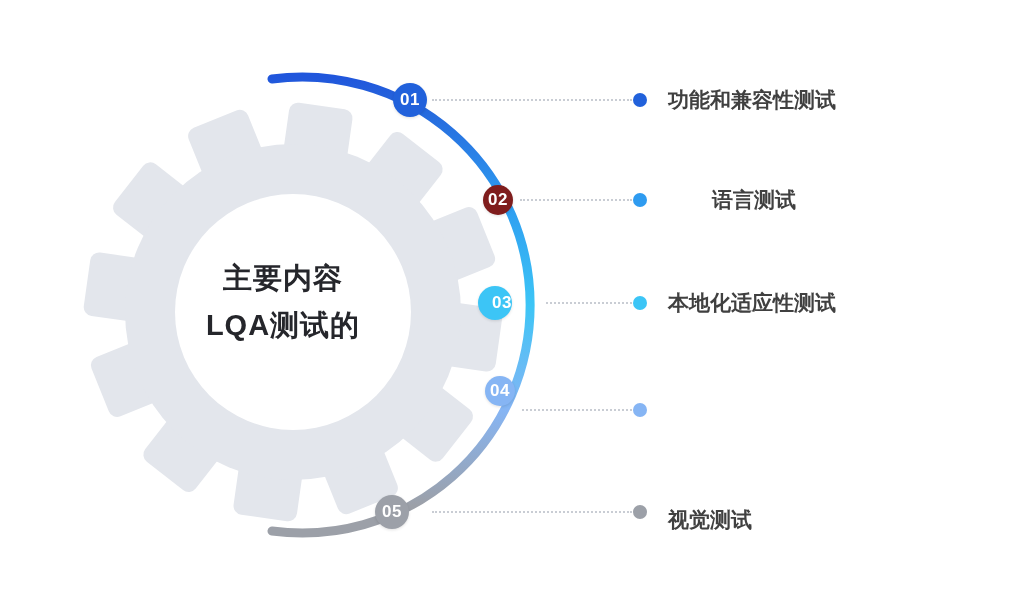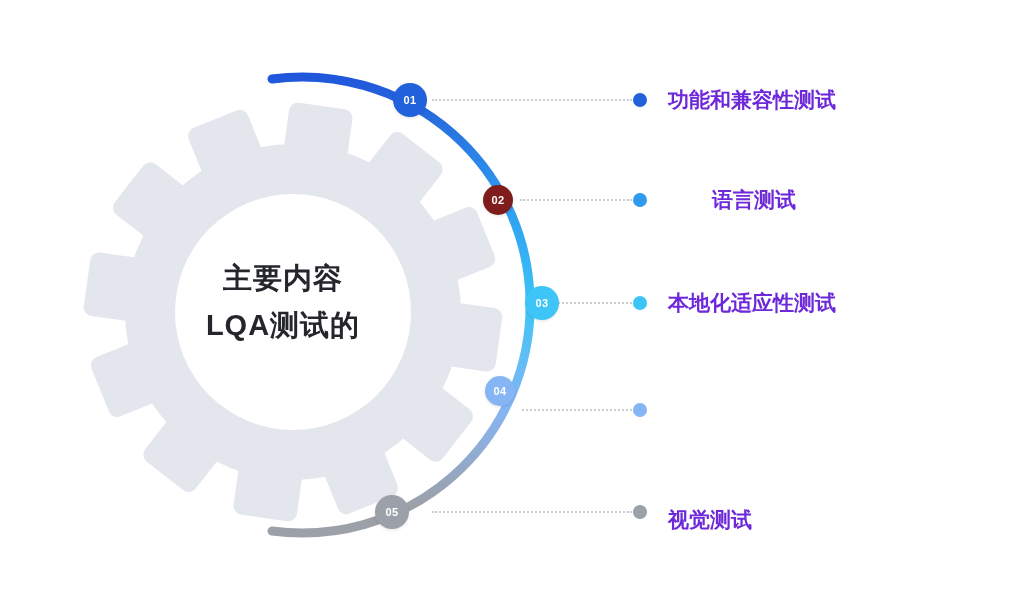--- a/index.html
+++ b/index.html
@@ -32,31 +32,31 @@
     letter-spacing:1px;
   }
   
   .node{
     position:absolute;
     border-radius:50%;
     display:flex;
     align-items:center;
     justify-content:center;
     color:#ffffff;
-    font-size:11px;
+    font-size:17px;
     font-weight:700;
     letter-spacing:0.5px;
     box-shadow:0 1px 3px rgba(0,0,0,0.12);
     z-index:3;
   }
   .node.big{width:34px;height:34px;}
   .node.small{width:30px;height:30px;}
   .node-0{left:393px;top:83px;}
   .node-1{left:483px;top:185px;}
-  .node-2{left:525px;top:286px;}
+  .node-2{left:478px;top:286px;justify-content:flex-end;}
   .node-3{left:485px;top:376px;}
   .node-4{left:375px;top:495px;}
   
   .dots{
     position:absolute;
     border-top:2px dotted #c9cdd4;
     height:0;
     z-index:1;
   }
   .dots-0{left:432px;top:99px;width:200px;}
@@ -75,21 +75,21 @@
   .bullet-1{left:633px;top:193px;}
   .bullet-2{left:633px;top:296px;}
   .bullet-3{left:633px;top:403px;}
   .bullet-4{left:633px;top:505px;}
   
   .step-label{
     position:absolute;
     left:668px;
     font-size:21px;
     font-weight:700;
-    color:#6d28d9;
+    color:#404040;
     line-height:28px;
     white-space:nowrap;
   }
   .label-0{top:86px;}
   .label-1{top:186px;margin-left:44px;}
   .label-2{top:289px;text-align:right;}
   .label-3{top:396px;}
   .label-4{top:498px;margin-top:8px;}
 </style>
 </head>

